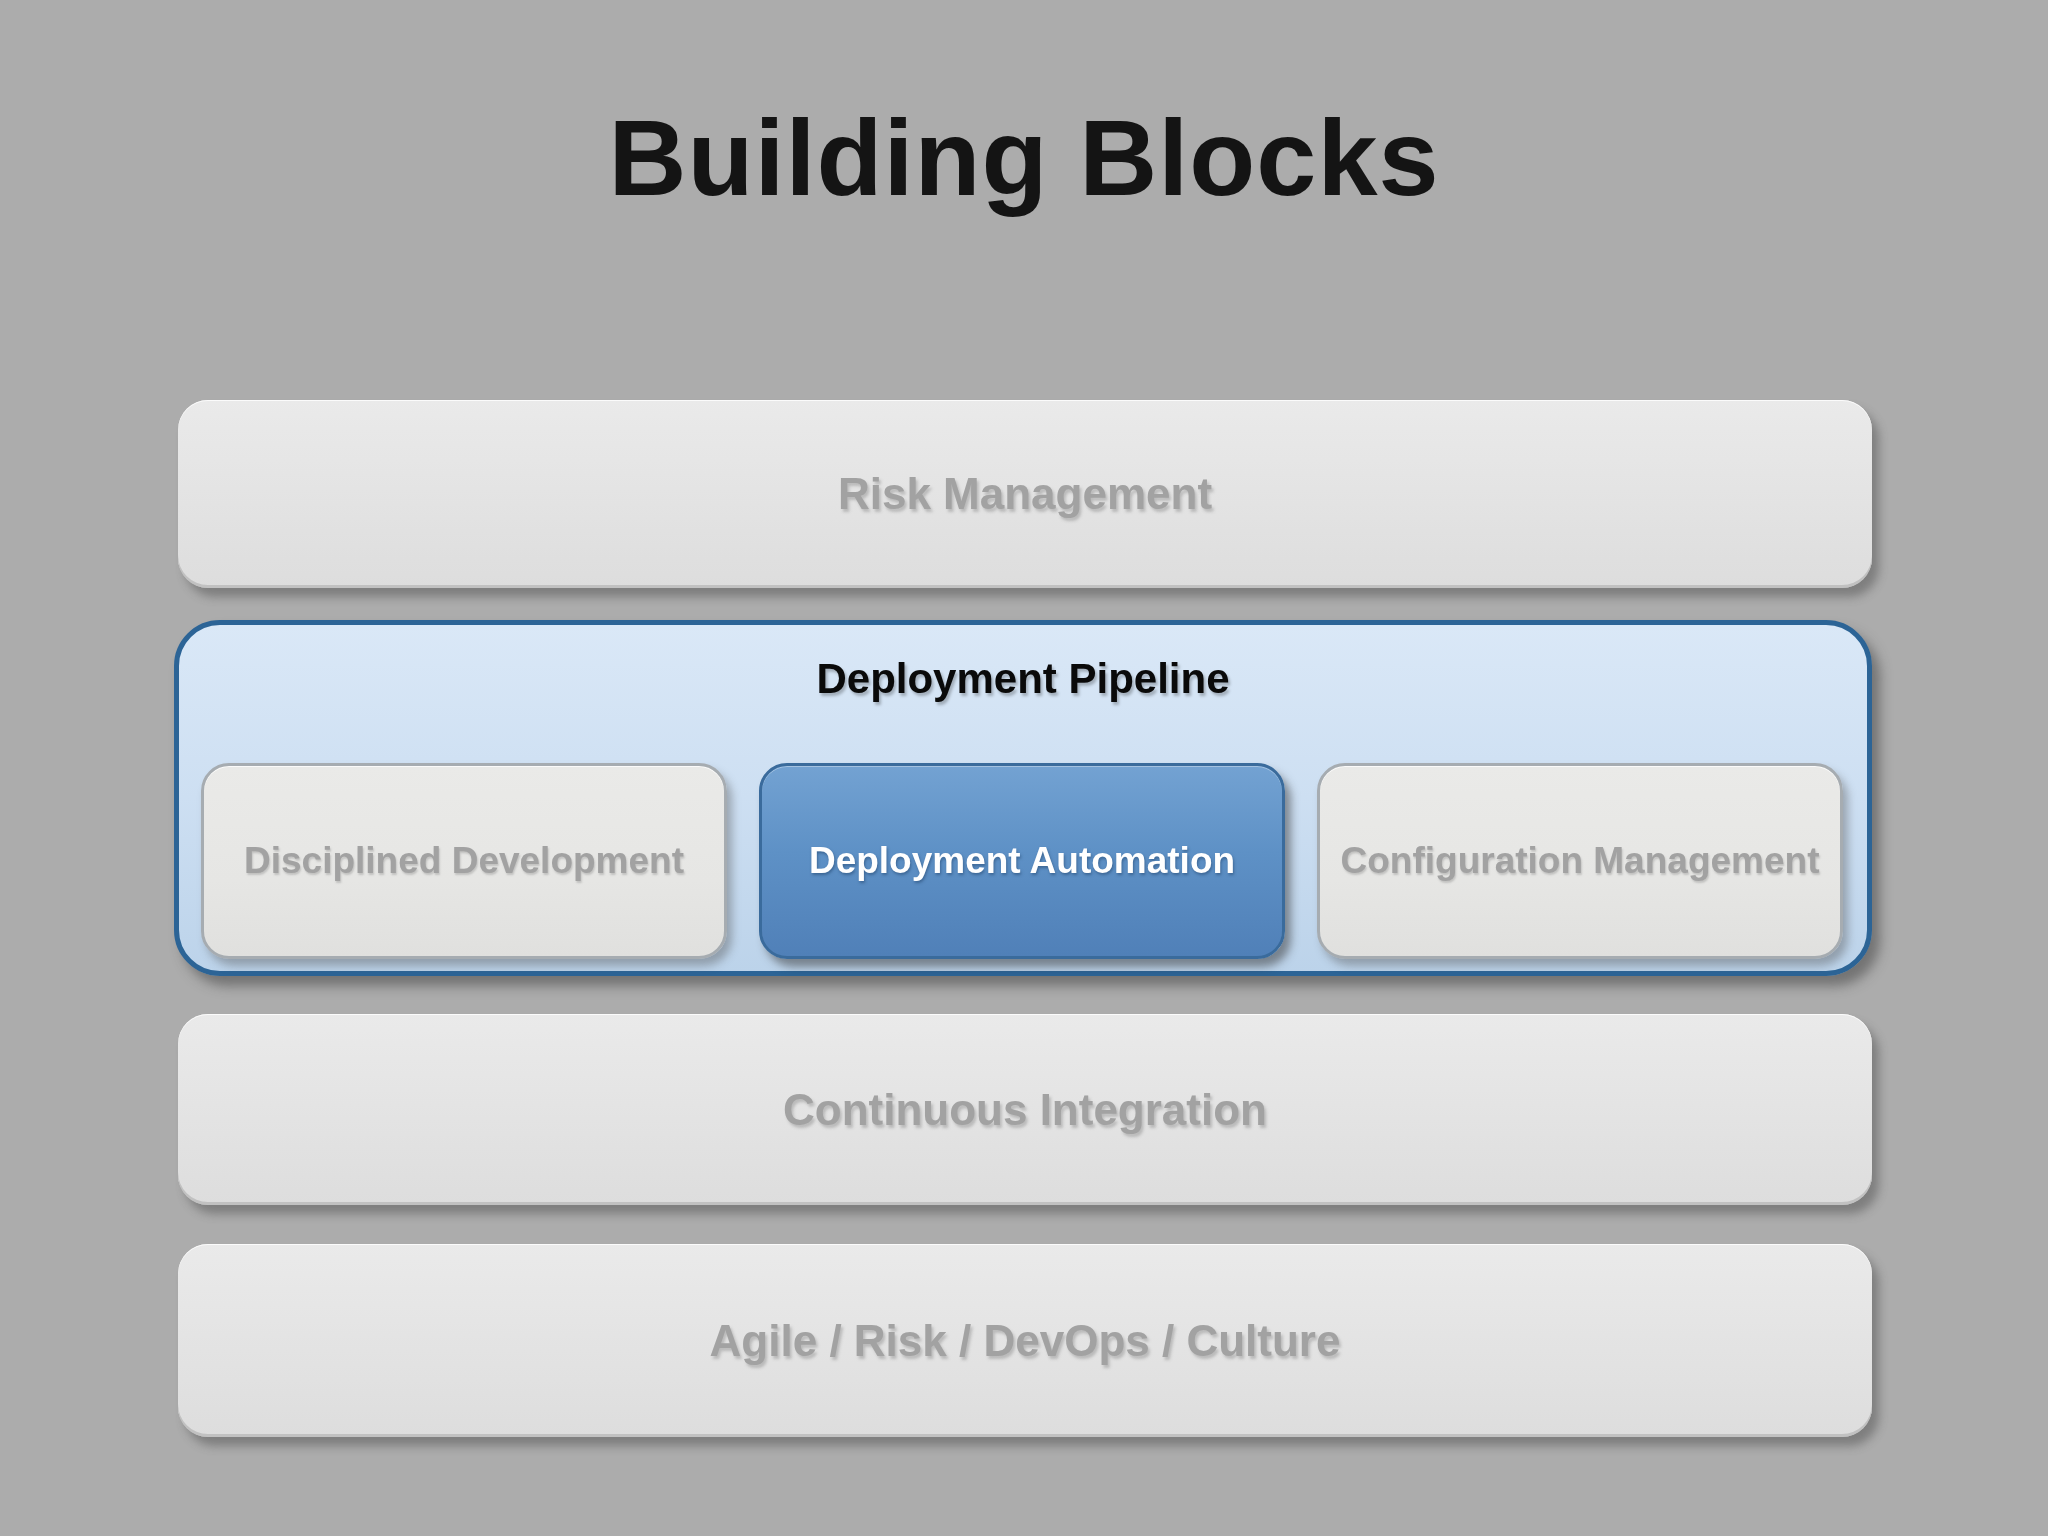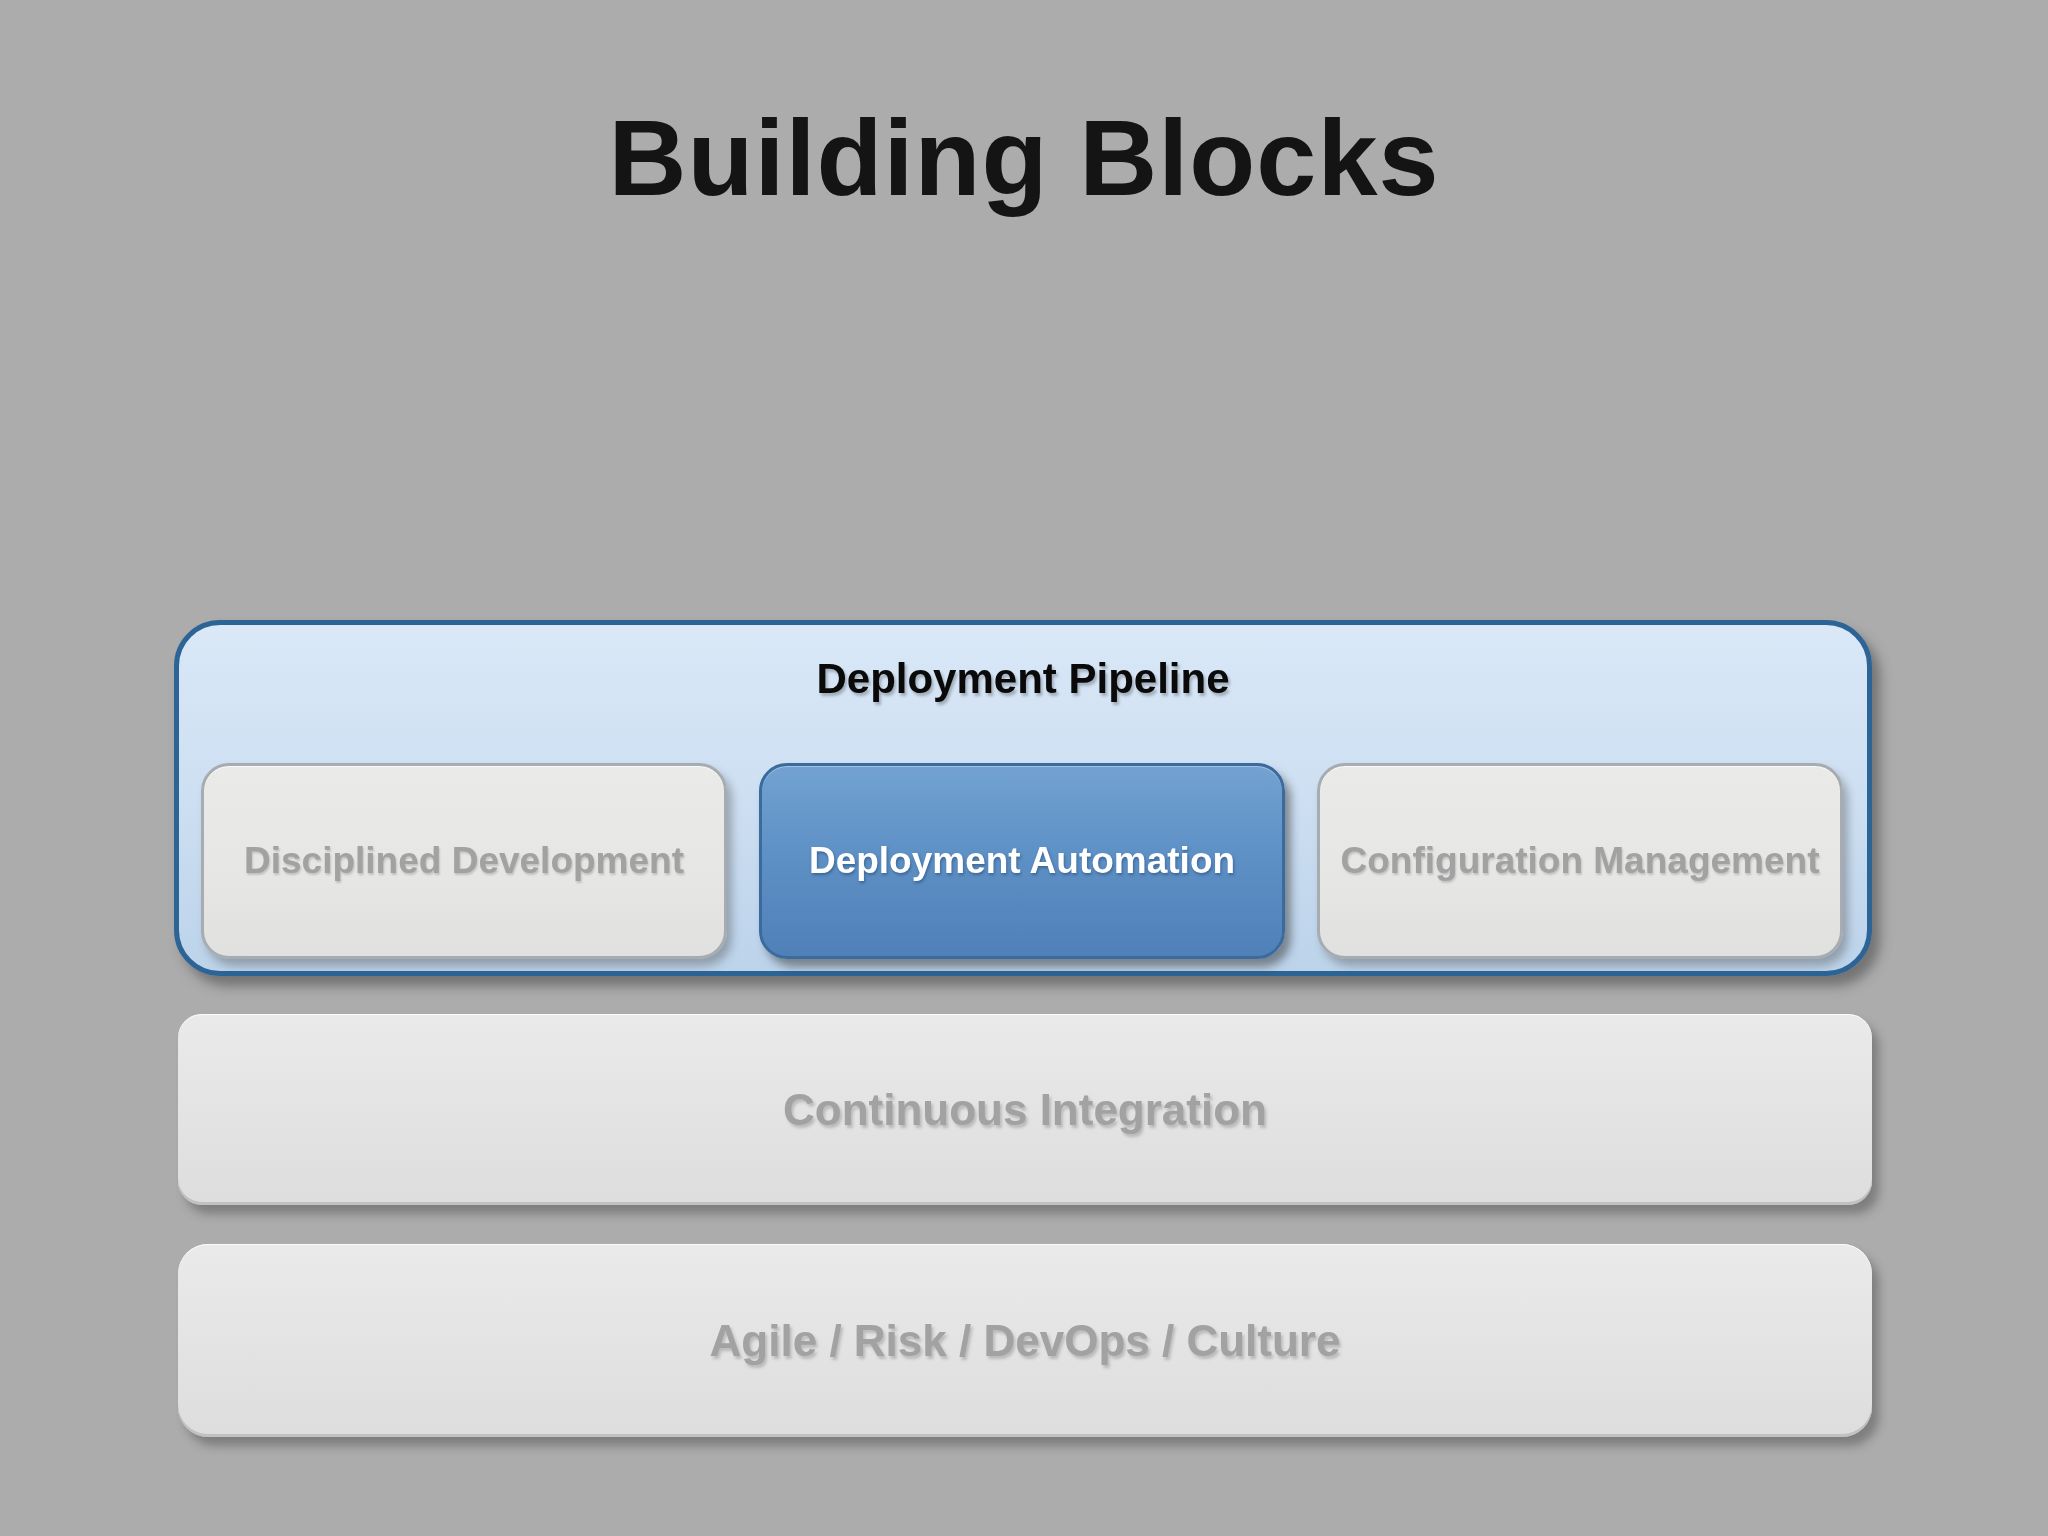--- a/index.html
+++ b/index.html
@@ -44,21 +44,21 @@
     justify-content: center;
   }
   .bar-label {
     color: var(--gray-label, #a2a2a2);
     font-size: 44px;
     font-weight: bold;
     text-shadow: 2px 3px 3px rgba(110,110,110,0.35);
     text-align: center;
   }
   .bar-risk  { top: 400px; height: 188px; }
-  .bar-ci    { top: 1014px; height: 191px; border-radius: 24px; }
+  .bar-ci    { top: 1014px; height: 191px; }
   .bar-agile { top: 1244px; height: 193px; }
 
   
   .pipeline {
     position: absolute;
     left: 174px;
     top: 620px;
     width: 1698px;
     height: 356px;
     box-sizing: border-box;
@@ -118,20 +118,23 @@
     text-shadow: 1px 2px 3px rgba(35,70,110,0.55);
   }
 </style>
 </head>
 <body>
 
 <div class="slide">
 
   <div class="slide-title">Building Blocks</div>
 
+  <div class="bar bar-risk">
+    <span class="bar-label">Risk Management</span>
+  </div>
 
   <div class="pipeline">
     <div class="pipeline-title">Deployment Pipeline</div>
     <div class="pipeline-row">
       <div class="chip chip-gray">Disciplined Development</div>
       <div class="chip chip-blue">Deployment Automation</div>
       <div class="chip chip-gray">Configuration Management</div>
     </div>
   </div>
 

